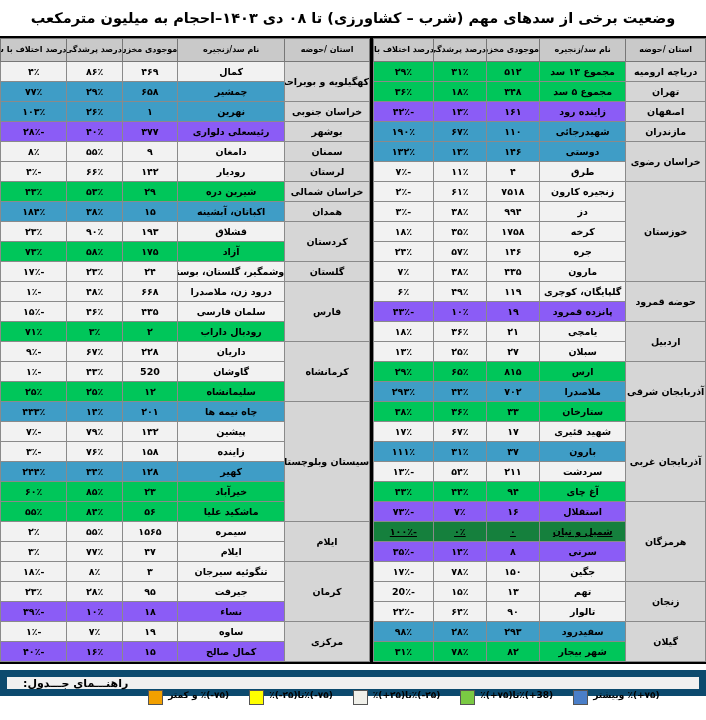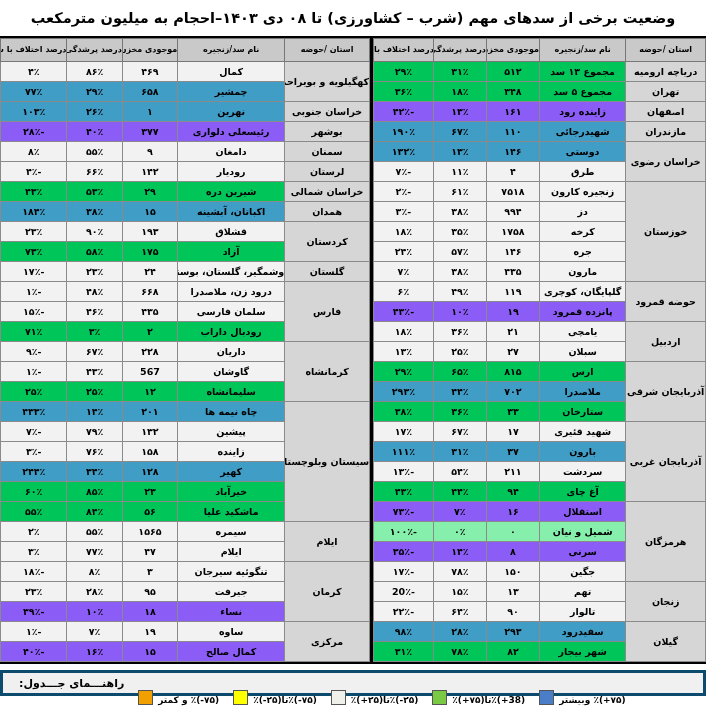--- a/index.html
+++ b/index.html
@@ -93,42 +93,43 @@
     margin-top:32px;
   }
   td.dam{ font-weight:bold; font-size:10px; }
   td.num{ font-size:9.5px; font-weight:bold; }
 
   
   .s-white  { background:#f2f2f2; }
   .s-green  { background:#00c65a; }
   .s-blue   { background:#3f9dc6; }
   .s-yellow { background:#8b5cf6; }
-  .s-orange { background:#86efac; }
+  .s-orange { background:#15803d;text-decoration:underline; }
 
   
   .legend{
     margin-top:6px;
     height:26px;
-    border:3px solid #0c4a6e;
+    border:7px solid #0c4a6e;
     background:#f0f0f0;
     display:flex;
     flex-direction:row-reverse;
     align-items:center;
     direction:rtl;
     box-sizing:border-box;
     padding:0 6px;
+    gap:6px;
   }
   .legend-title{
     font-size:11px;font-weight:bold;letter-spacing:1px;
     margin-left:10px;
     white-space:nowrap;
   }
   .legend-item{
-    display:flex;flex-direction:row-reverse;align-items:flex-end;
+    display:flex;flex-direction:row-reverse;align-items:flex-start;
     gap:5px;white-space:nowrap;
     margin-left:14px;
     margin-top:28px;
   }
   .legend-swatch{
     width:13px;height:13px;border:1px solid #555;display:inline-block;
   }
   .legend-label{font-size:9px;font-weight:bold;direction:rtl;}
 </style>
 </head>
@@ -473,21 +474,21 @@
             </tr>
             <tr>
               <td class="prov" rowspan="3">کرمانشاه</td>
               <td class="dam s-white">داریان</td>
               <td class="num s-white">۲۲۸</td>
               <td class="num s-white">۶۷٪</td>
               <td class="num s-white">-۹٪</td>
             </tr>
             <tr>
               <td class="dam s-white">گاوشان</td>
-              <td class="num s-white">567</td>
+              <td class="num s-white">520</td>
               <td class="num s-white">۴۳٪</td>
               <td class="num s-white">-۱٪</td>
             </tr>
             <tr>
               <td class="dam s-green">سلیمانشاه</td>
               <td class="num s-green">۱۲</td>
               <td class="num s-green">۲۵٪</td>
               <td class="num s-green">۲۵٪</td>
             </tr>
             <tr>

